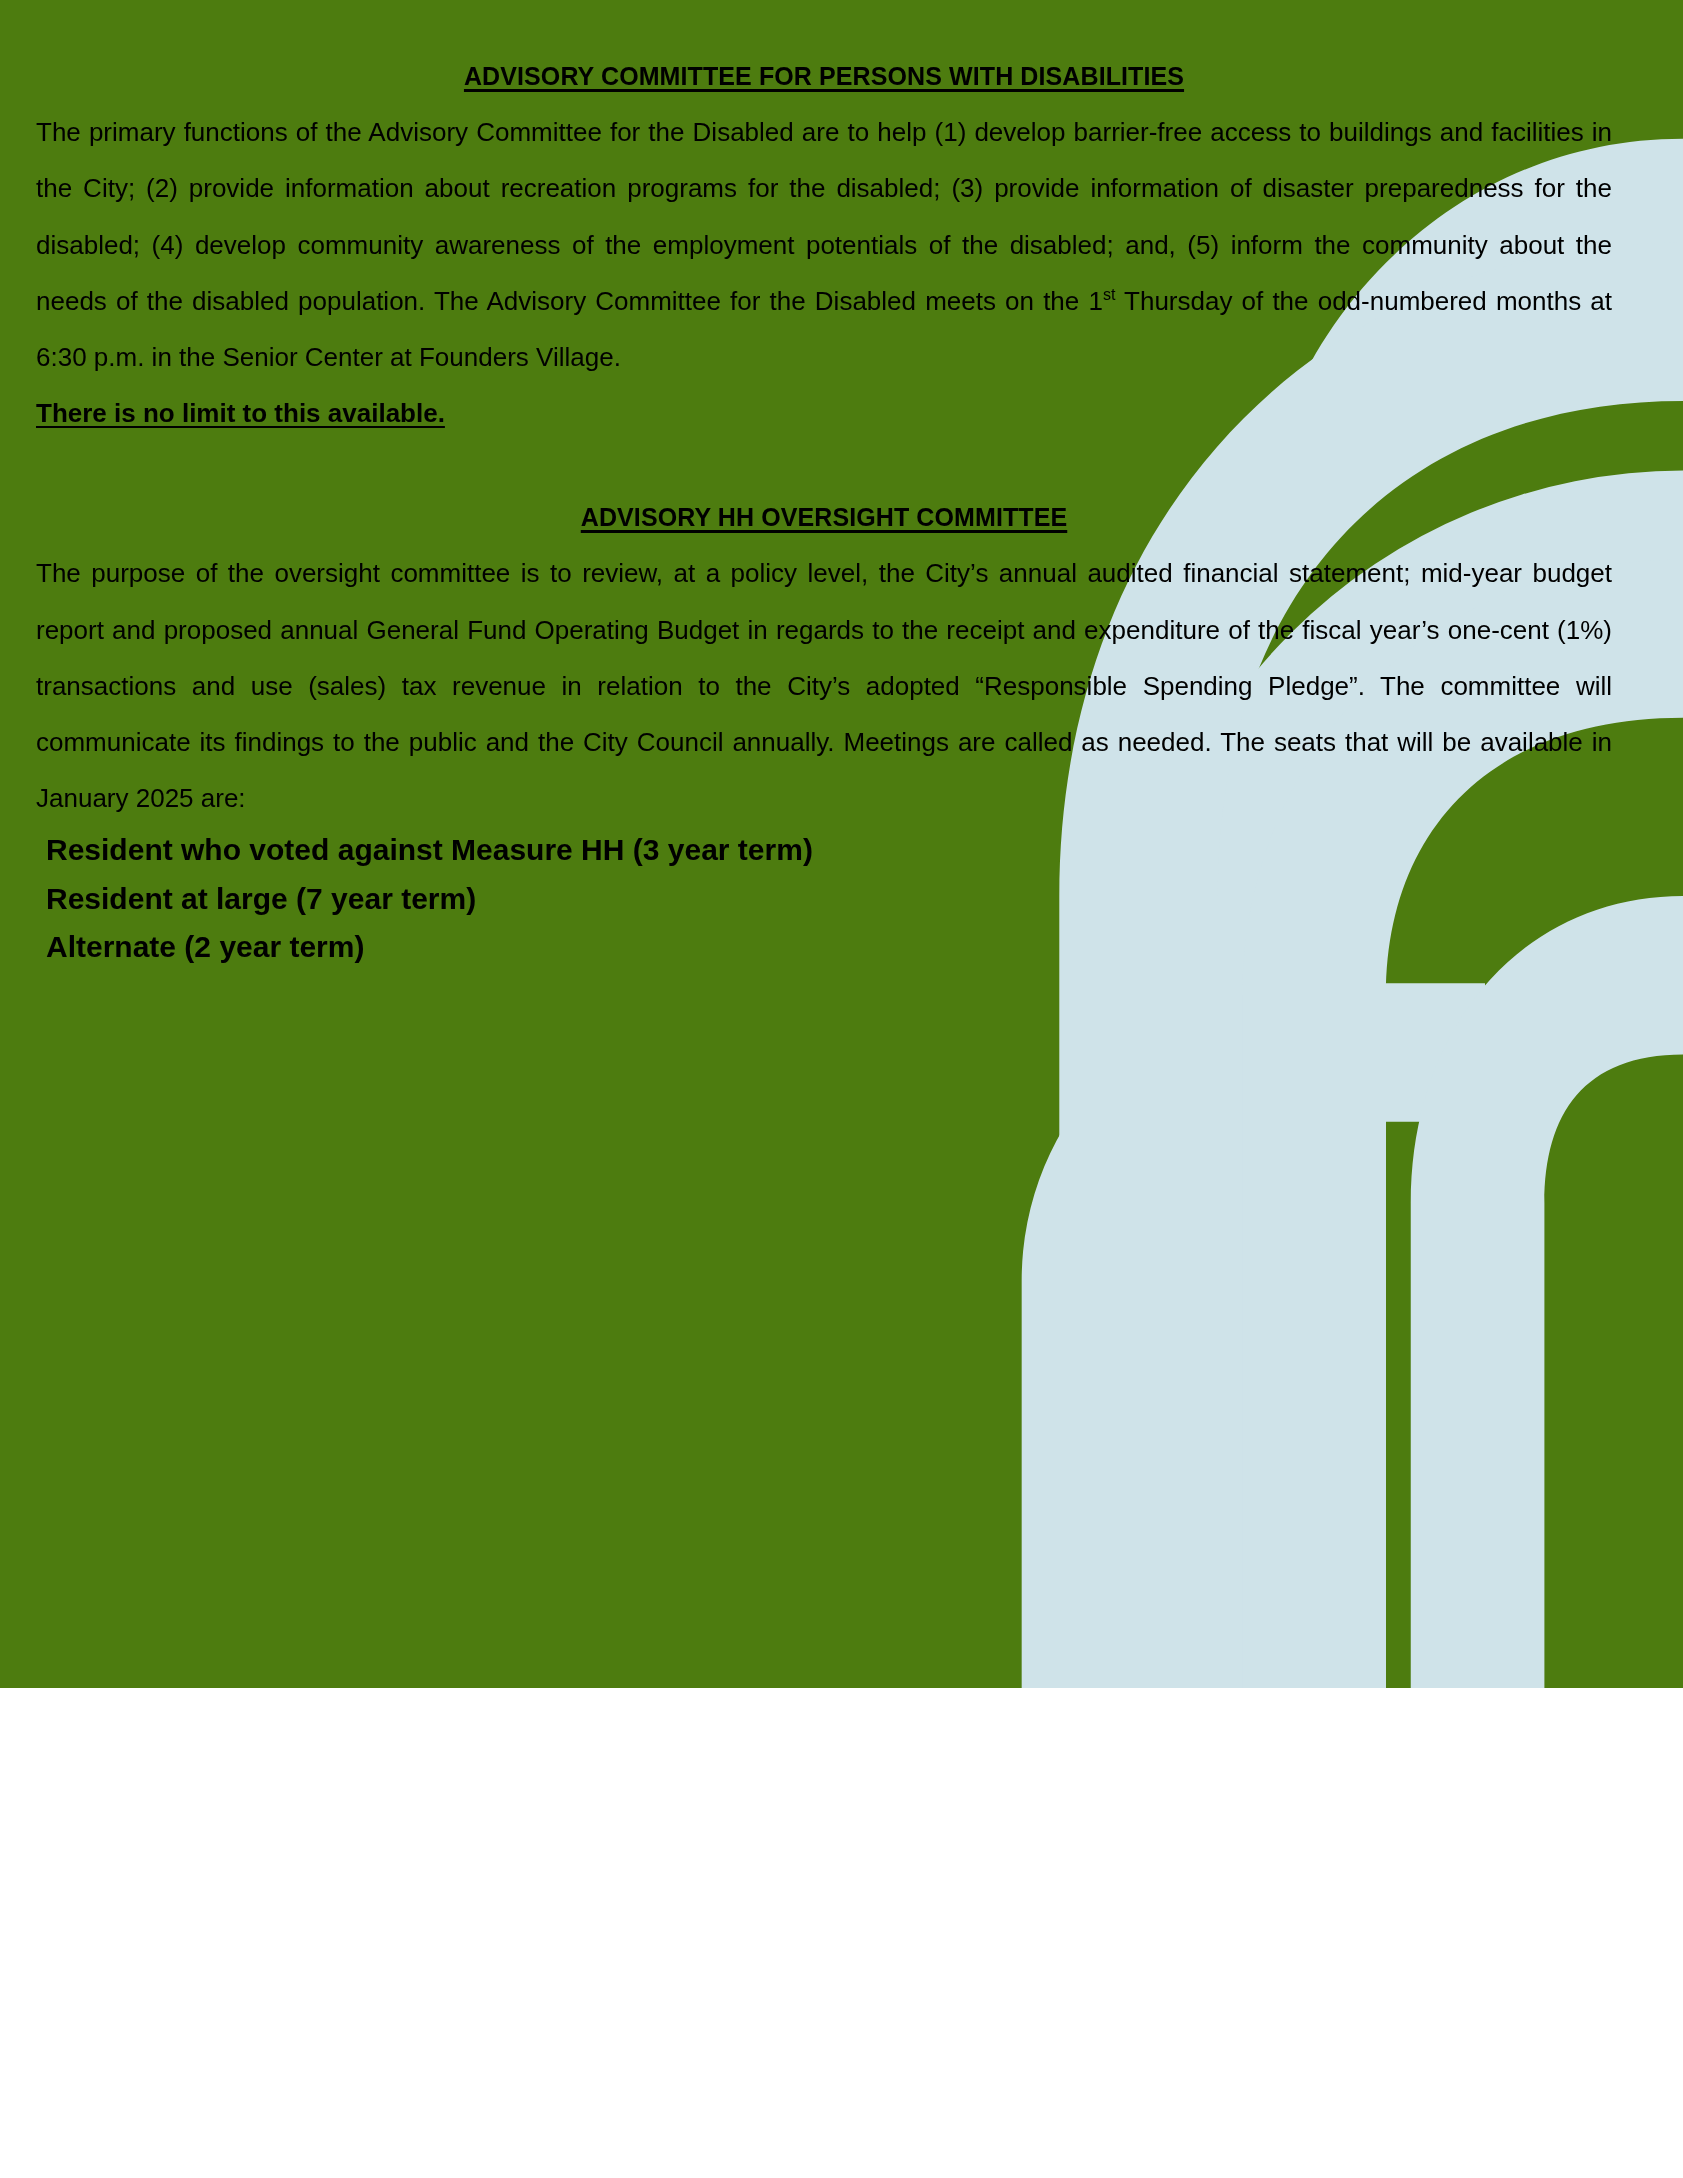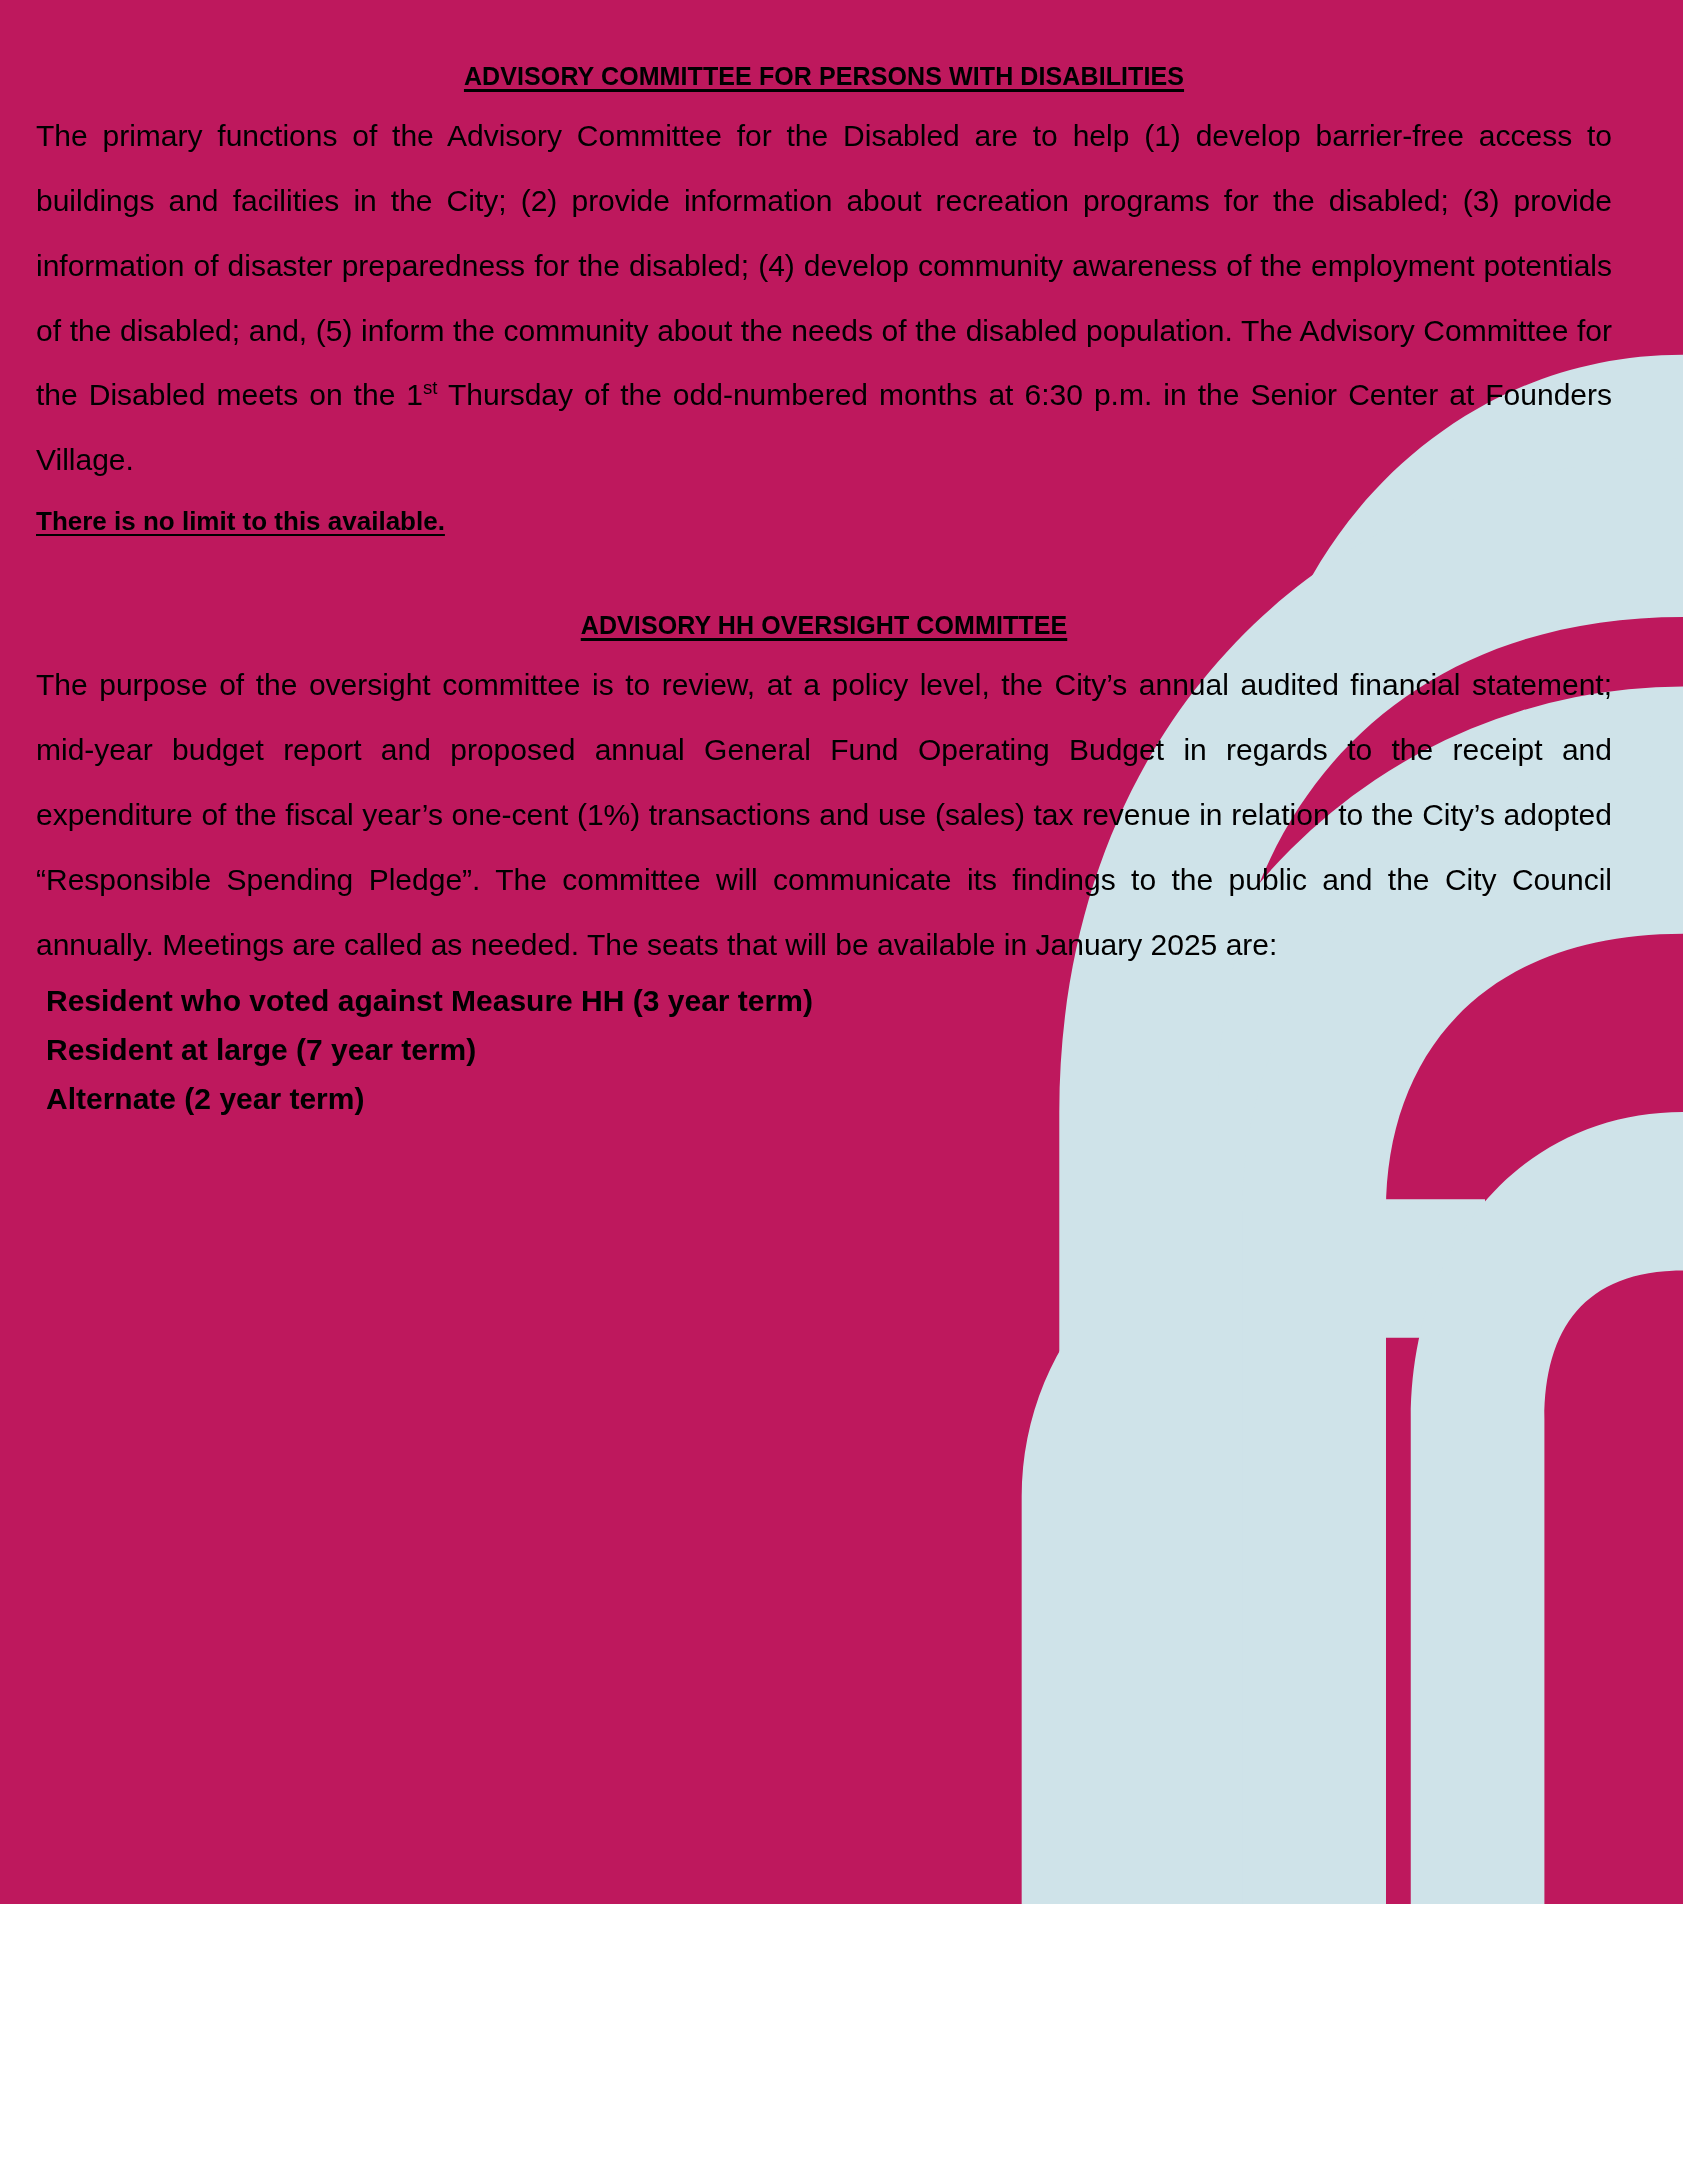--- a/index.html
+++ b/index.html
@@ -7,22 +7,22 @@
     padding: 0;
     background: #ffffff;
   }
   body {
     font-family: "Liberation Sans", sans-serif;
     color: #000000;
   }
   .page {
     position: relative;
     width: 1683px;
-    height: 1904px;
-    background: #be185d;
+    height: 1688px;
+    background: #4d7c0f;
     overflow: hidden;
   }
   
   .decor {
     position: absolute;
     right: 0;
     bottom: 0;
     width: 891px;
     height: 1544px;
     pointer-events: none;
@@ -46,21 +46,21 @@
   }
   .section-title .u {
     text-decoration: underline;
     text-underline-offset: 4px;
     text-decoration-thickness: 3px;
   }
   p.body {
     margin: 0;
     text-align: justify;
     text-justify: inter-word;
-    font-size: 30px;
+    font-size: 26px;
     line-height: 2.16;
     letter-spacing: 0px;
   }
   sup {
     font-size: 0.62em;
     vertical-align: super;
     line-height: 0;
   }
   .emph-underline {
     font-weight: bold;

